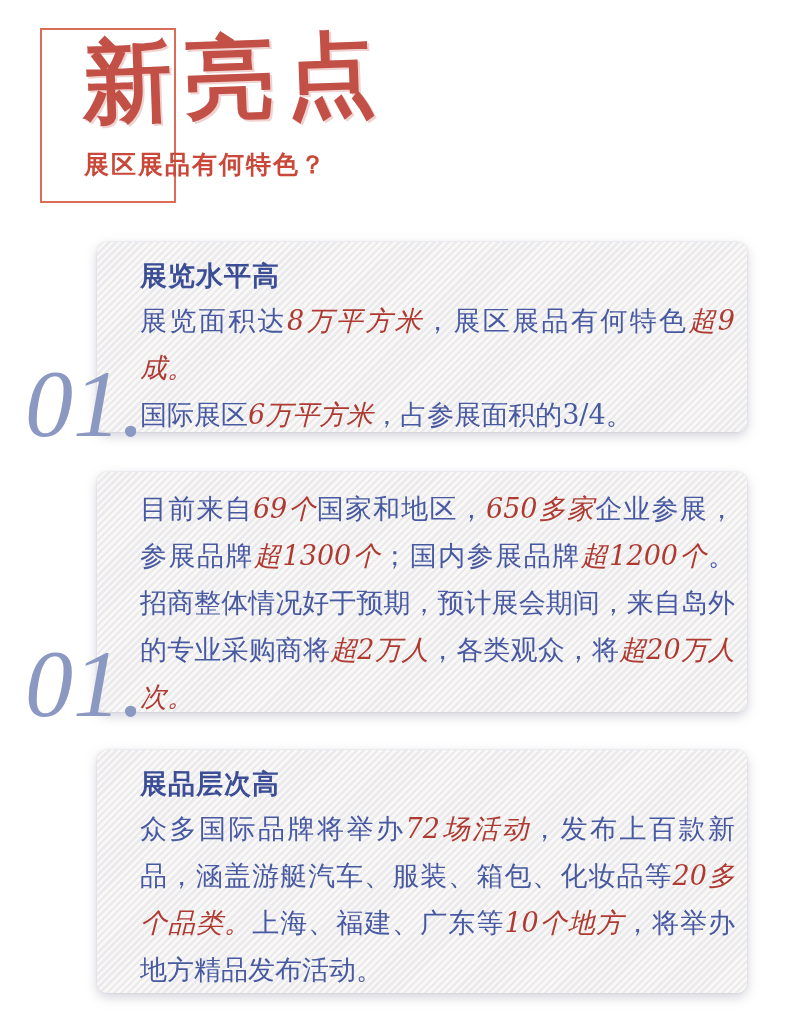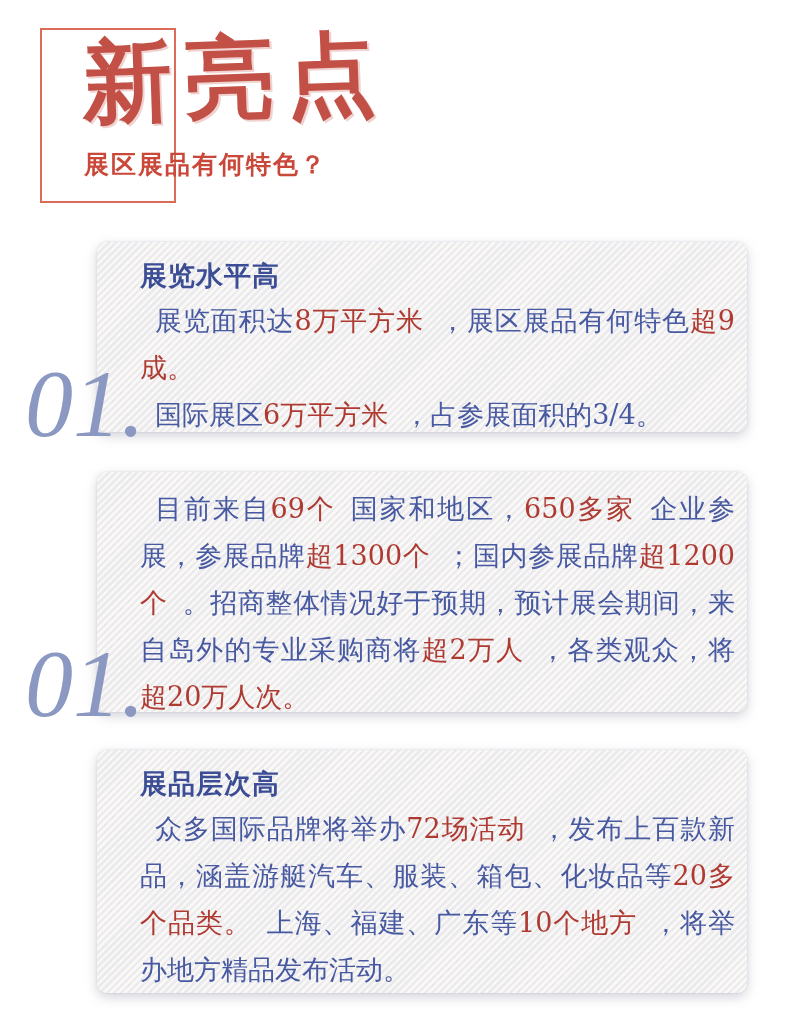--- a/index.html
+++ b/index.html
@@ -67,22 +67,22 @@
     font-size:27px;line-height:42px;
     font-weight:bold;
     color:var(--title-navy);
     letter-spacing:1px;
   }
   .card-text{
     font-size:27px;line-height:47px;
     color:var(--body-blue);
     text-align:justify;
   }
-  .seg-red{color:var(--accent-red);}
-  .seg-blue{color:var(--body-blue);margin-left:15px;}
+  .seg-red{color:var(--accent-red);font-style:italic;}
+  .seg-blue{color:var(--body-blue);}
   .number{
     position:absolute;
     left:-72px;bottom:-20px;
     font-family:"Liberation Serif",serif;
     font-style:italic;
     font-size:96px;line-height:1;
     color:var(--number-blue);
     white-space:nowrap;
     text-align:center;
   }

